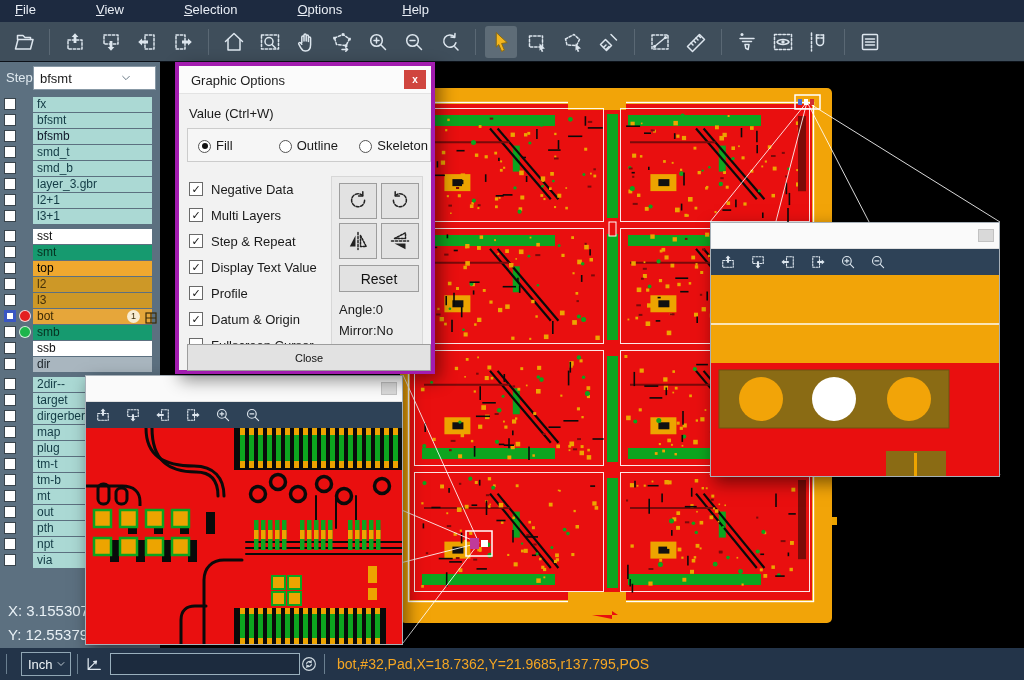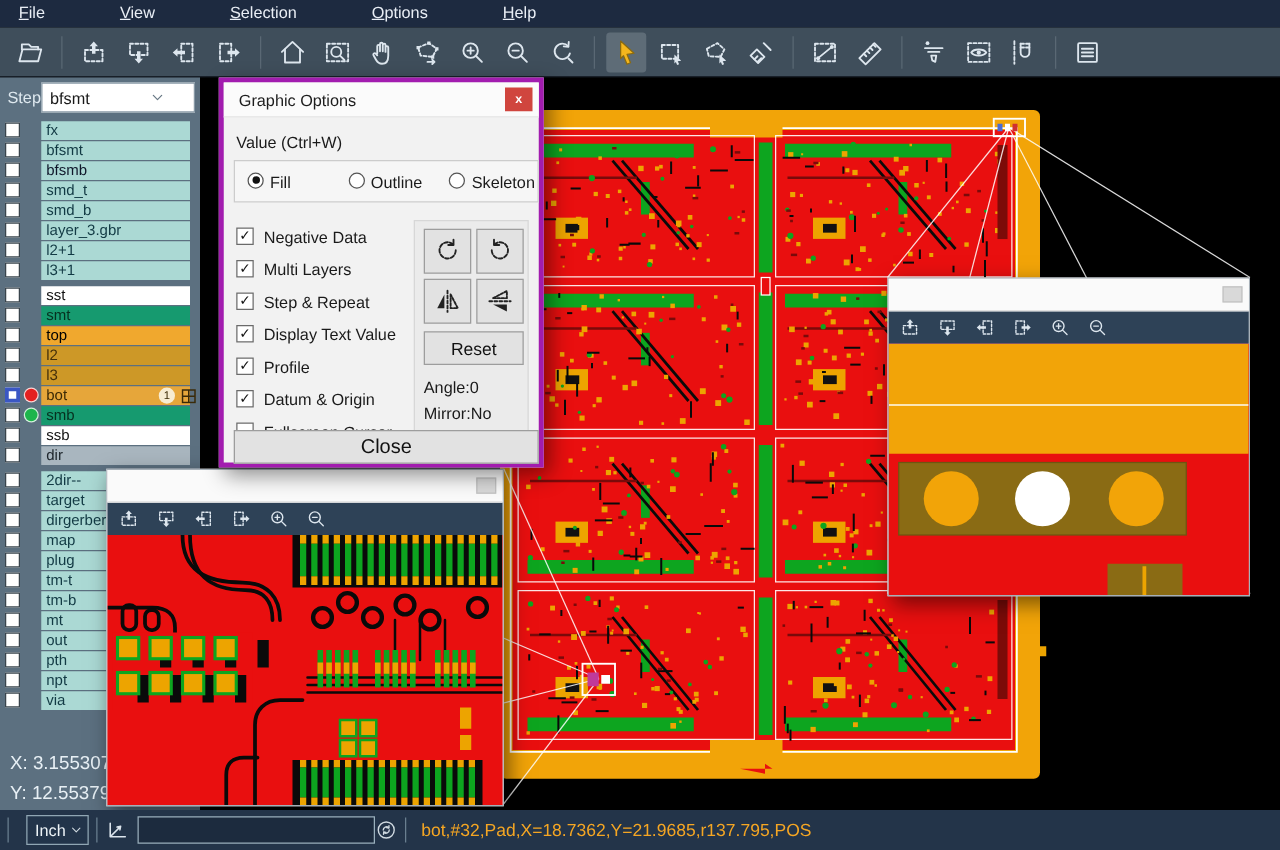--- a/index.html
+++ b/index.html
@@ -53,41 +53,41 @@
   .dialog{position:absolute;left:175px;top:62px;width:260px;height:312px;background:#f2f2f2;
           border:4px solid #a21caf;box-shadow:5px 6px 16px rgba(0,0,0,.45);}
   .dlg-title{height:28px;background:#fbfbfb;border-bottom:1px solid #e3e3e3;position:relative;}
   .dlg-title-text{position:absolute;left:12px;top:7px;font-size:13px;color:#1d1d1d;}
   .dlg-close{position:absolute;right:5px;top:4px;width:22px;height:19px;background:#d0453e;
              color:#fff;font-size:10px;line-height:19px;text-align:center;font-weight:bold;}
   .dlg-body{position:relative;height:284px;}
   .dlg-width-label{position:absolute;left:10px;top:12px;font-size:13px;color:#1a1a1a;}
   .dlg-radiobox{position:absolute;left:8px;top:34px;width:244px;height:34px;border:1px solid #cccccc;
                 background:#f6f6f6;display:flex;align-items:center;}
-  .radio-item{display:flex;align-items:flex-start;margin-left:10px;flex:1;}
+  .radio-item{display:flex;align-items:flex-end;margin-left:10px;flex:1;}
   .radio-circle{width:13px;height:13px;border-radius:50%;border:1px solid #555;background:#fff;
                 display:inline-flex;align-items:center;justify-content:center;margin-right:5px;}
   .radio-circle .dot{width:6px;height:6px;border-radius:50%;background:#111;}
   .radio-label{font-size:13px;color:#1a1a1a;}
   .dlg-checks{position:absolute;left:10px;top:82px;}
   .check-row{display:flex;align-items:center;height:26px;}
   .check-box{width:14px;height:14px;border:1px solid #6a6a6a;background:#fff;margin-right:8px;
              font-size:11px;line-height:13px;text-align:center;color:#111;font-weight:bold;}
   .check-label{font-size:13px;color:#1a1a1a;white-space:nowrap;}
   .dlg-right{position:absolute;right:8px;top:82px;width:92px;height:172px;background:#ebebeb;
              border:1px solid #d7d7d7;padding:6px 0 0 7px;}
   .xform-grid{display:grid;grid-template-columns:38px 38px;grid-gap:4px;}
   .xform-btn{width:38px;height:36px;background:#e2e2e2;border:1px solid #9d9d9d;
              display:flex;align-items:center;justify-content:center;}
   .reset-btn{margin-top:6px;width:80px;height:27px;background:#e2e2e2;border:1px solid #9d9d9d;
              font-size:14px;color:#111;display:flex;align-items:center;justify-content:center;}
   .dlg-angle{margin-top:10px;font-size:13px;color:#1a1a1a;}
   .dlg-mirror{margin-top:6px;font-size:13px;color:#1a1a1a;}
   .dlg-closebtn{position:absolute;left:8px;bottom:7px;width:244px;height:27px;background:#e2e2e2;
-                border:1px solid #9d9d9d;font-size:16px;color:#111;
+                border:1px solid #9d9d9d;font-size:11px;color:#111;
                 display:flex;align-items:center;justify-content:center;}
   
   .statusbar{position:absolute;left:0;top:648px;width:1024px;height:32px;background:#233449;
              display:flex;align-items:center;}
   .sb-sep{width:1px;height:20px;background:#6a7f90;margin:0 6px;flex:0 0 auto;}
   .unit-select{width:50px;height:24px;background:#22344a;border:1px solid #90a6b4;color:#eef4f8;
                font-size:13px;display:flex;align-items:center;padding-left:6px;margin-left:8px;}
   .unit-select span{flex:1;}
   .cmd-input{width:190px;height:22px;background:#1c2b3e;border:1px solid #9ab0bd;margin-left:6px;}
   .sb-status{color:#f5a623;font-size:14px;margin-left:6px;white-space:nowrap;}

